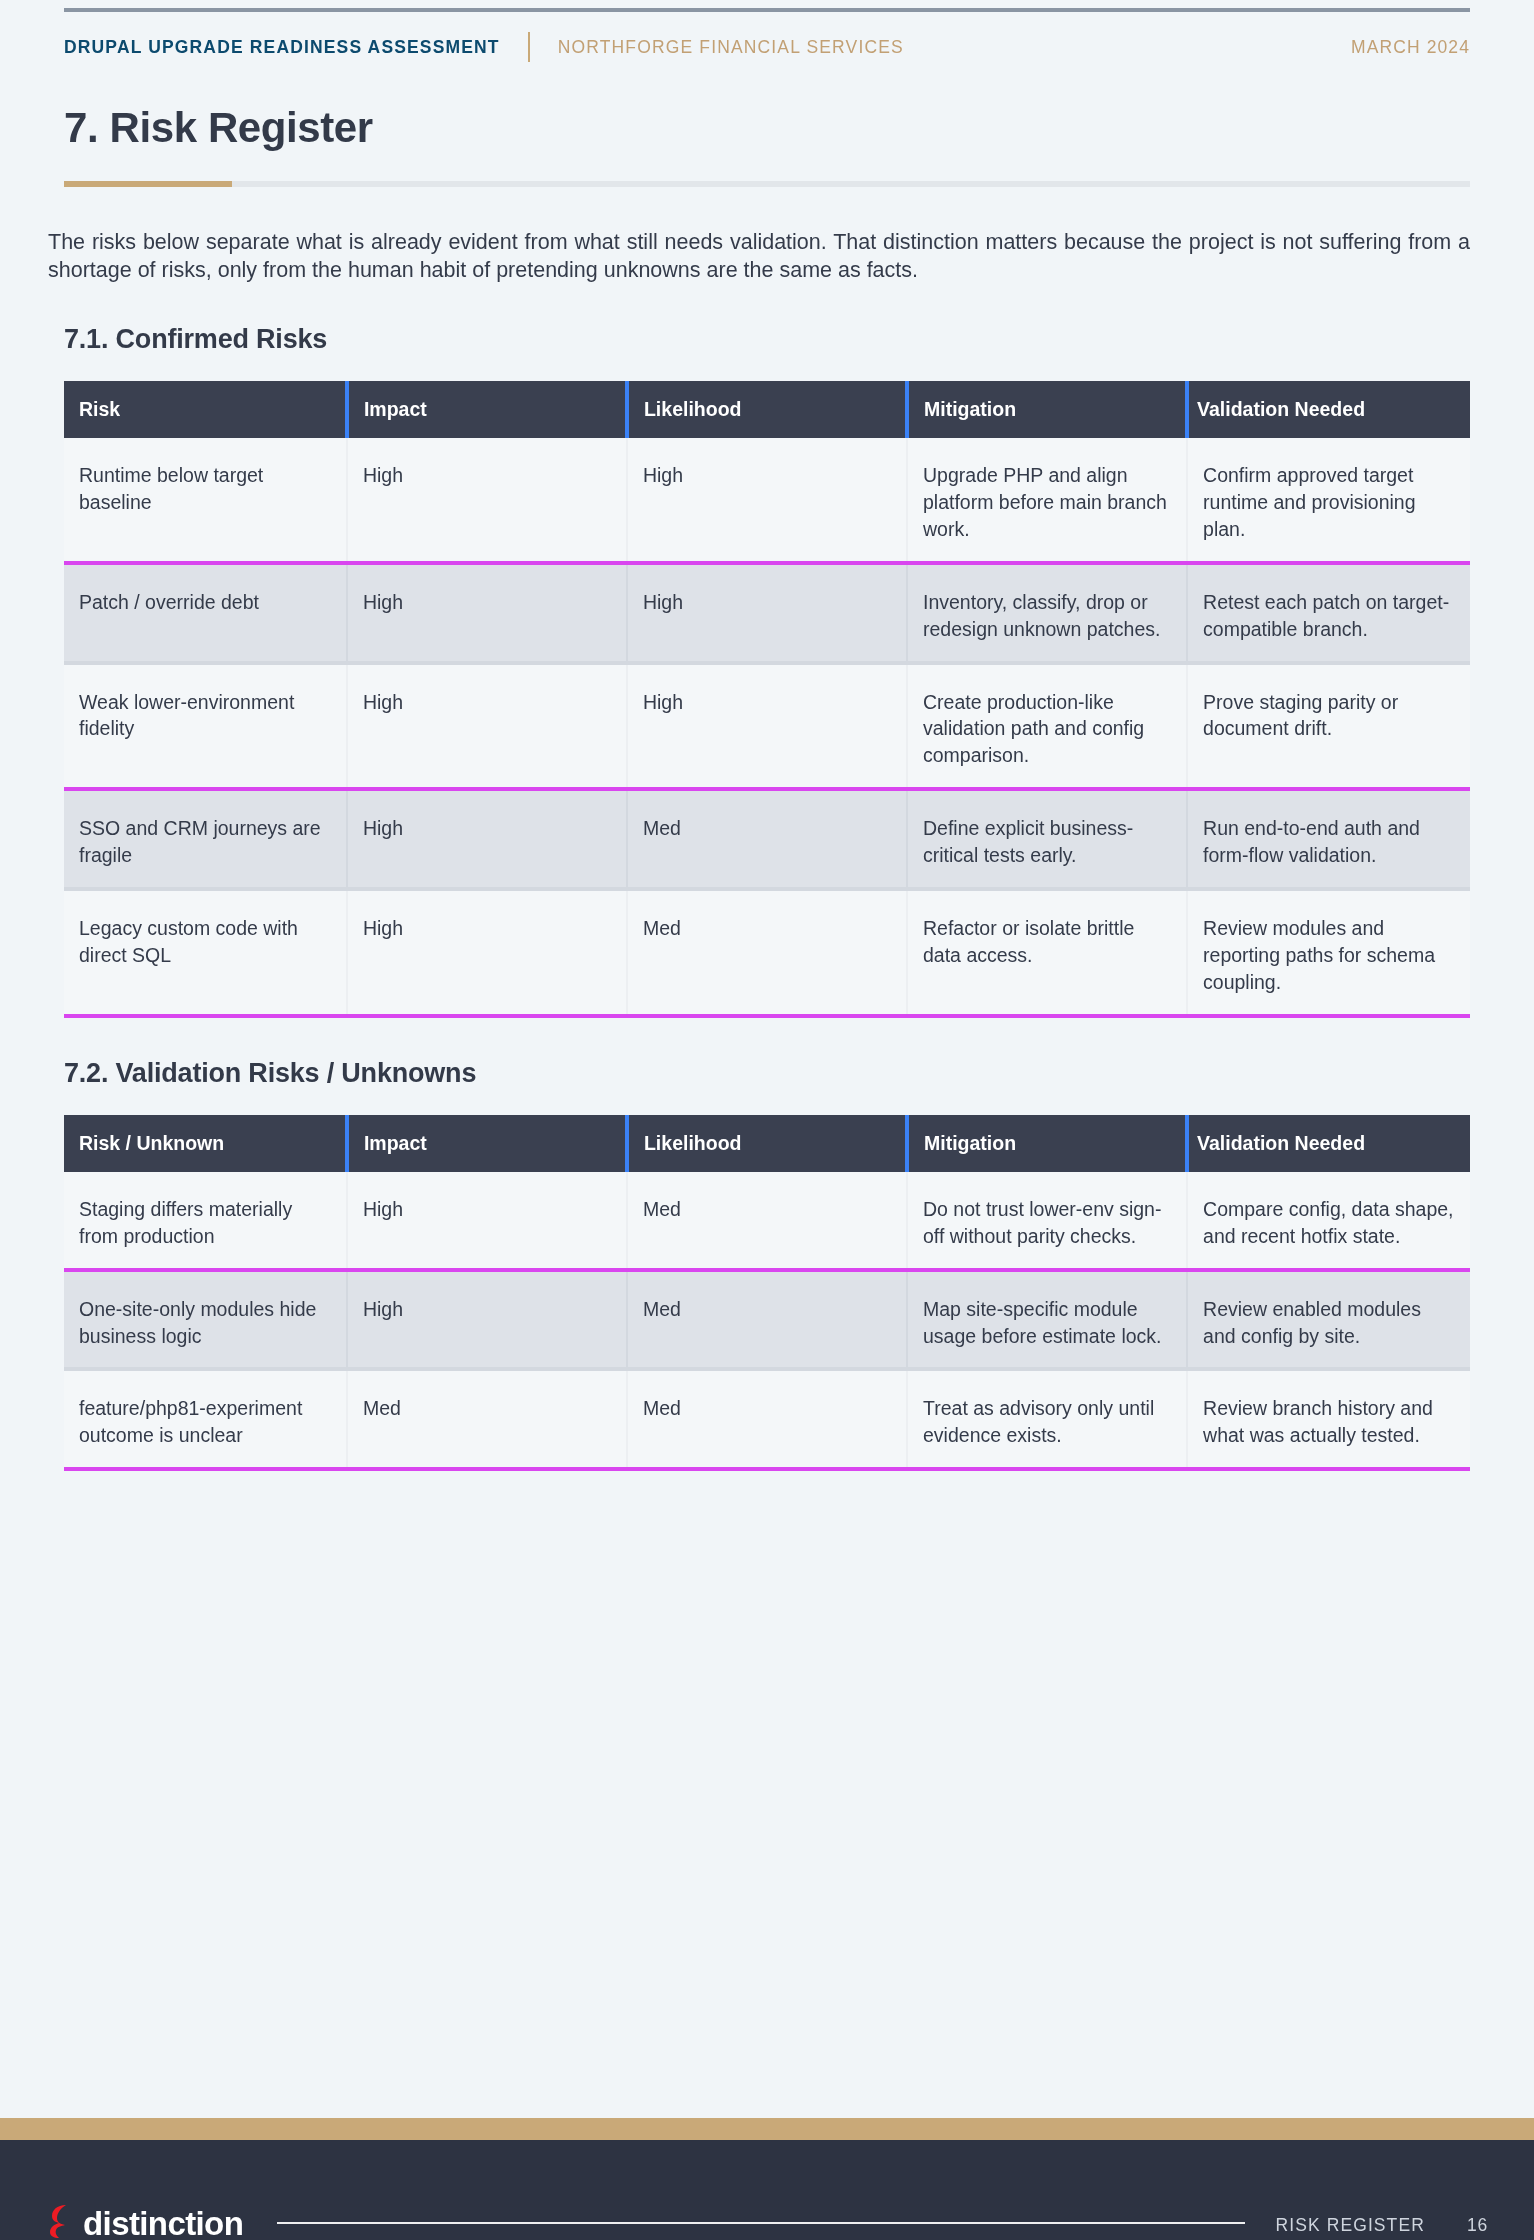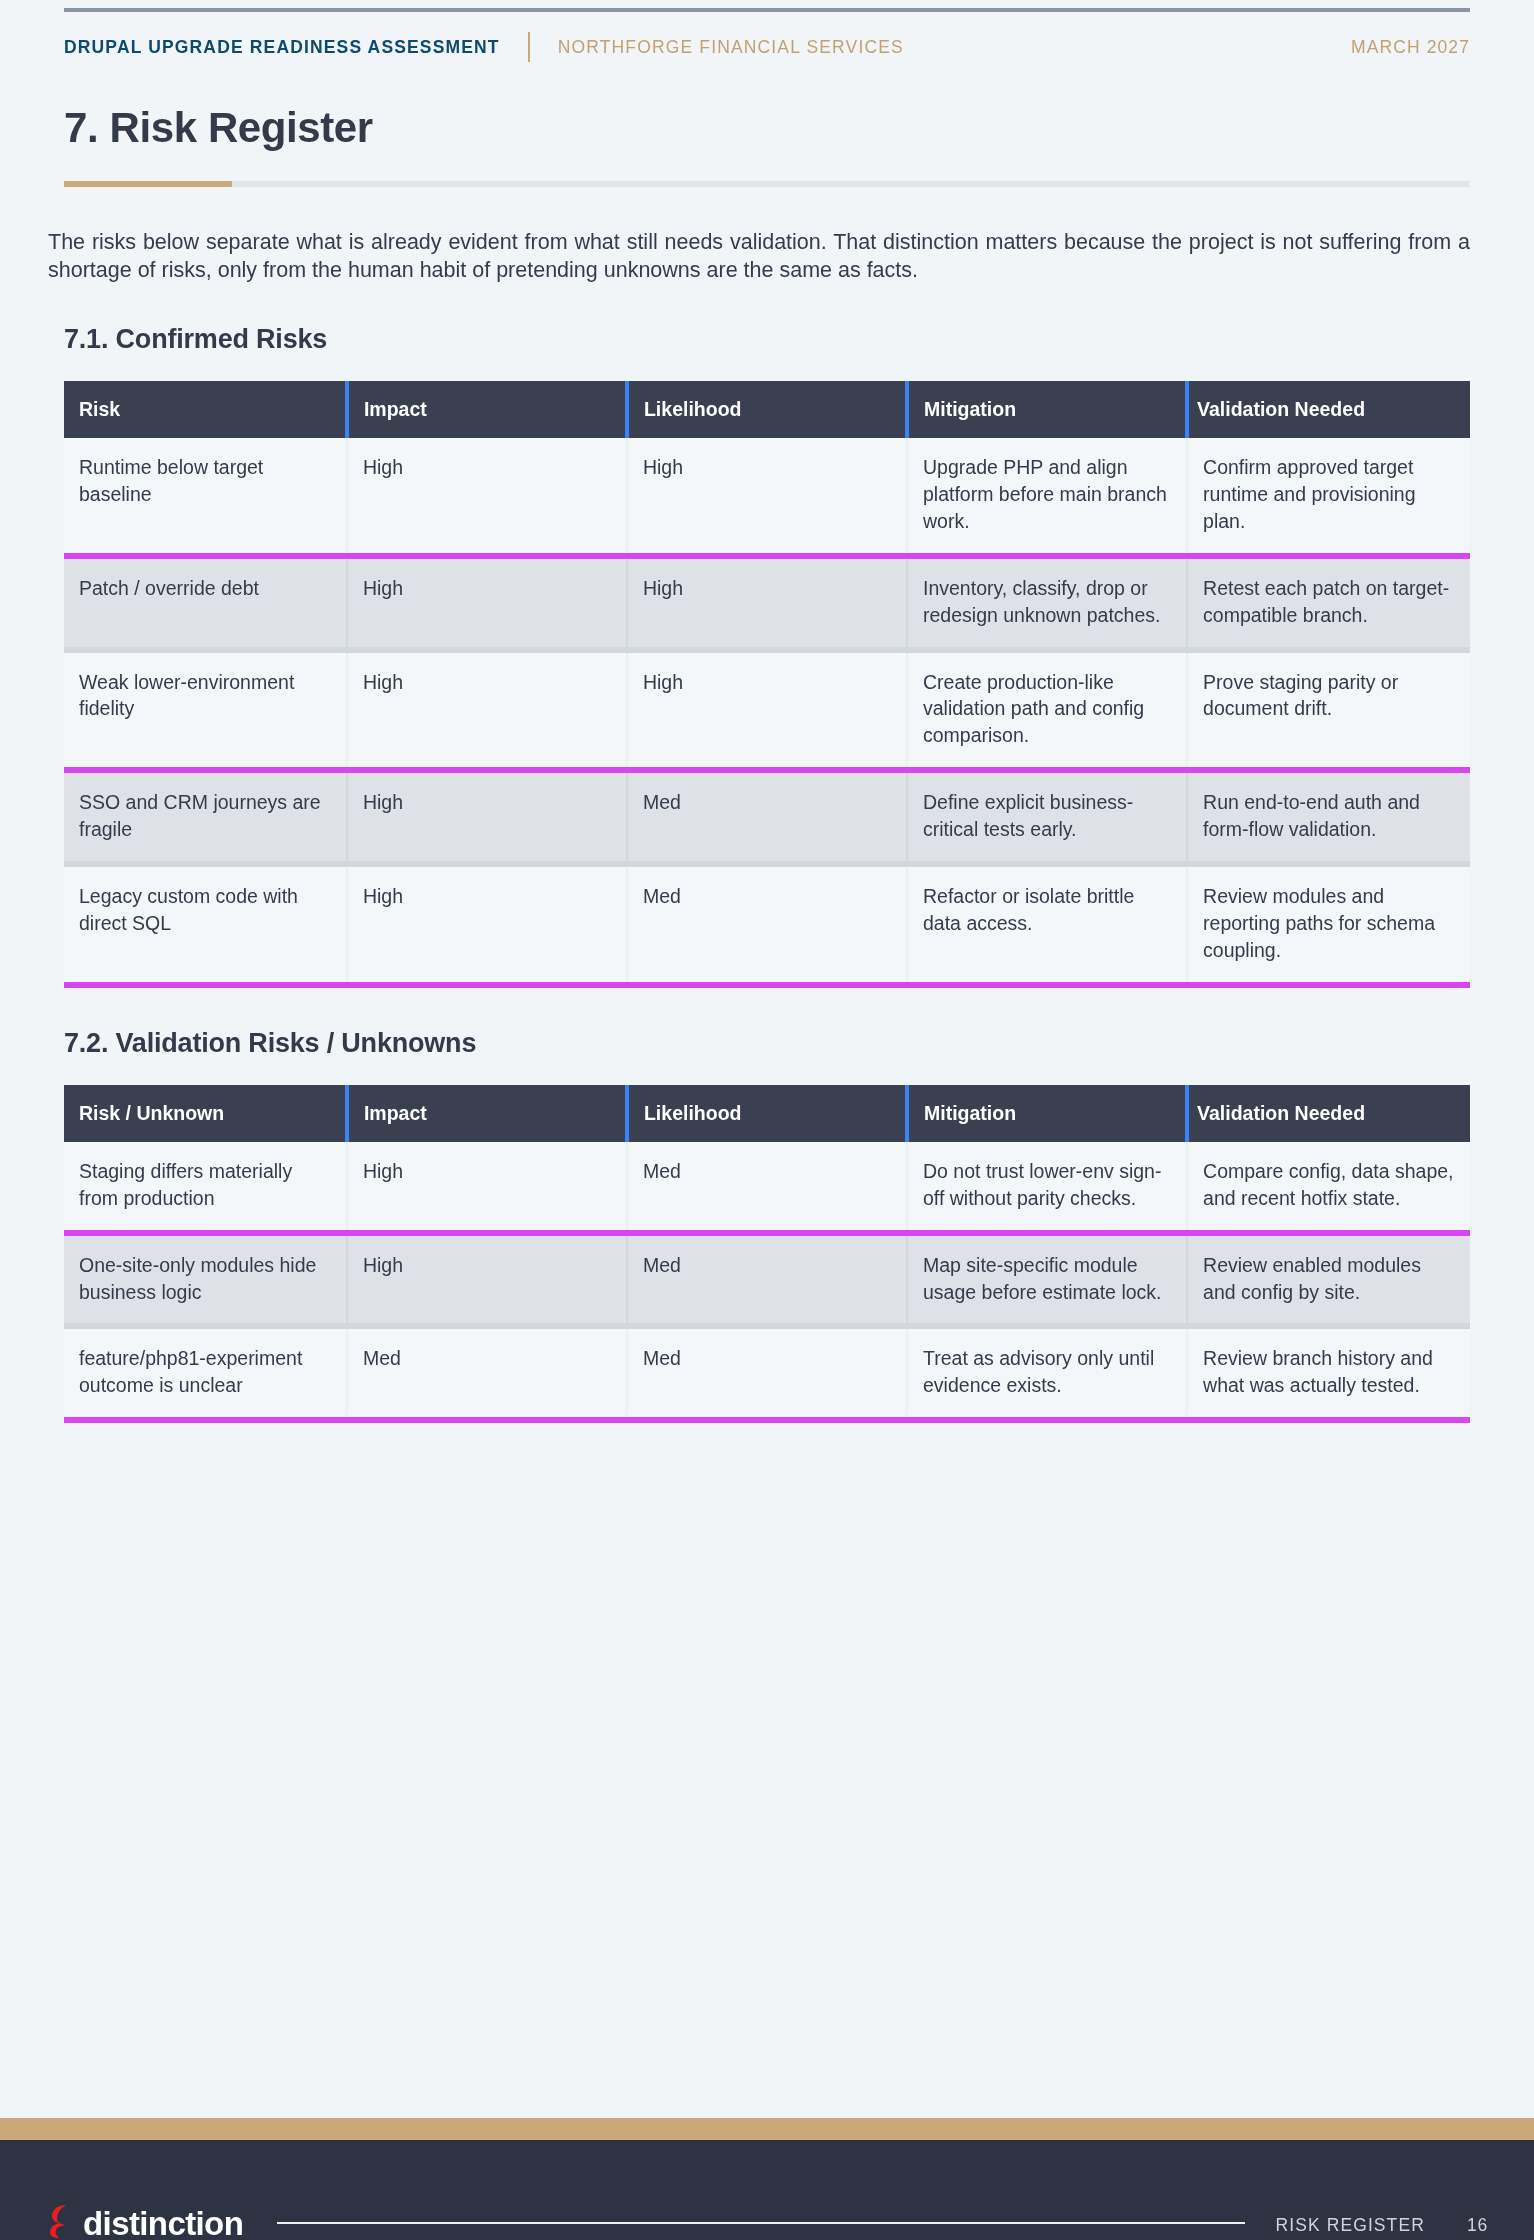--- a/index.html
+++ b/index.html
@@ -122,24 +122,24 @@
     padding: 17px 14px 17px 15px;
     border-right: 4px solid #3b82f6;
     vertical-align: middle;
   }
   table.risk-table thead th:last-child { border-right: none; padding-left: 8px; }
 
   table.risk-table tbody td {
     font-size: 19.5px;
     color: #343b4a;
     line-height: 1.38;
-    padding: 16px 14px 18px 15px;
+    padding: 24px 14px 18px 15px;
     vertical-align: top;
     border-right: 2px solid #eceff2;
-    border-bottom: 6px solid #d946ef;
+    border-bottom: 4px solid #d946ef;
   }
   table.risk-table tbody td:last-child { border-right: none; }
   table.risk-table tbody tr.odd td  { background: #f4f7f9; }
   table.risk-table tbody tr.even td { background: #dee2e8; }
   table.risk-table tbody tr.even td { border-right-color: #d3d8df; border-bottom-color: #d3d8df; }
 
   .col-risk { width: 200px; }
   .col-impact { width: 198px; }
   .col-likelihood { width: 198px; }
   .col-mitigation { width: 198px; }
@@ -214,21 +214,21 @@
 <body>
 
 <div class="page">
 
   <div class="top-rule"></div>
 
   <div class="running-head">
     <span class="rh-doc">DRUPAL UPGRADE READINESS ASSESSMENT</span>
     <span class="rh-divider"></span>
     <span class="rh-client">NORTHFORGE FINANCIAL SERVICES</span>
-    <span class="rh-date">MARCH 2027</span>
+    <span class="rh-date">MARCH 2024</span>
   </div>
 
   <h1 class="page-title">7. Risk Register</h1>
 
   <div class="title-rule-wrap">
     <div class="title-rule-accent"></div>
   </div>
 
   <p class="intro">The risks below separate what is already evident from what still needs validation. That distinction matters because the project is not suffering from a shortage of risks, only from the human habit of pretending unknowns are the same as facts.</p>
 

